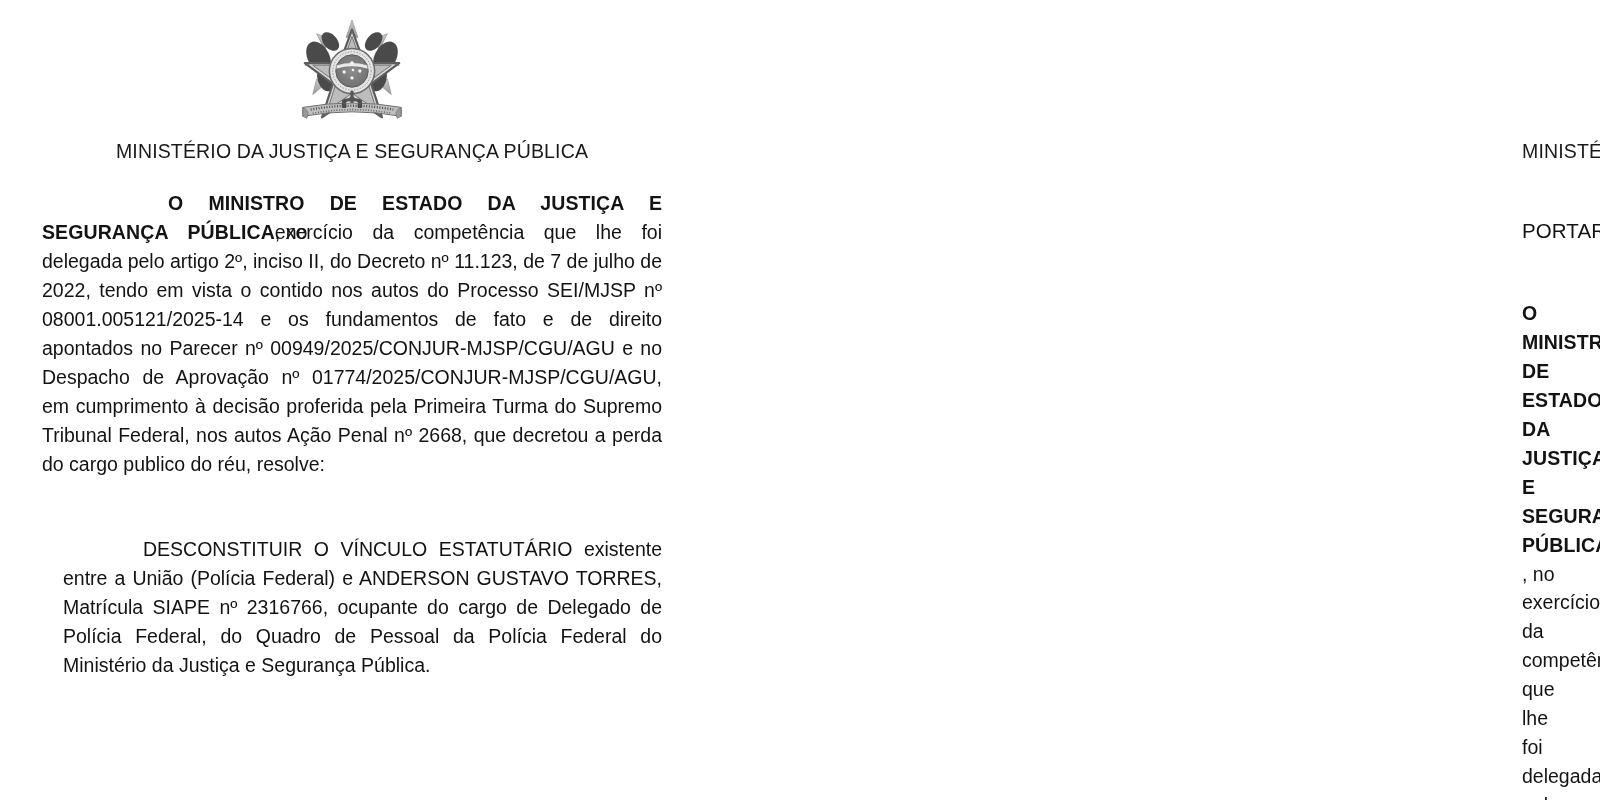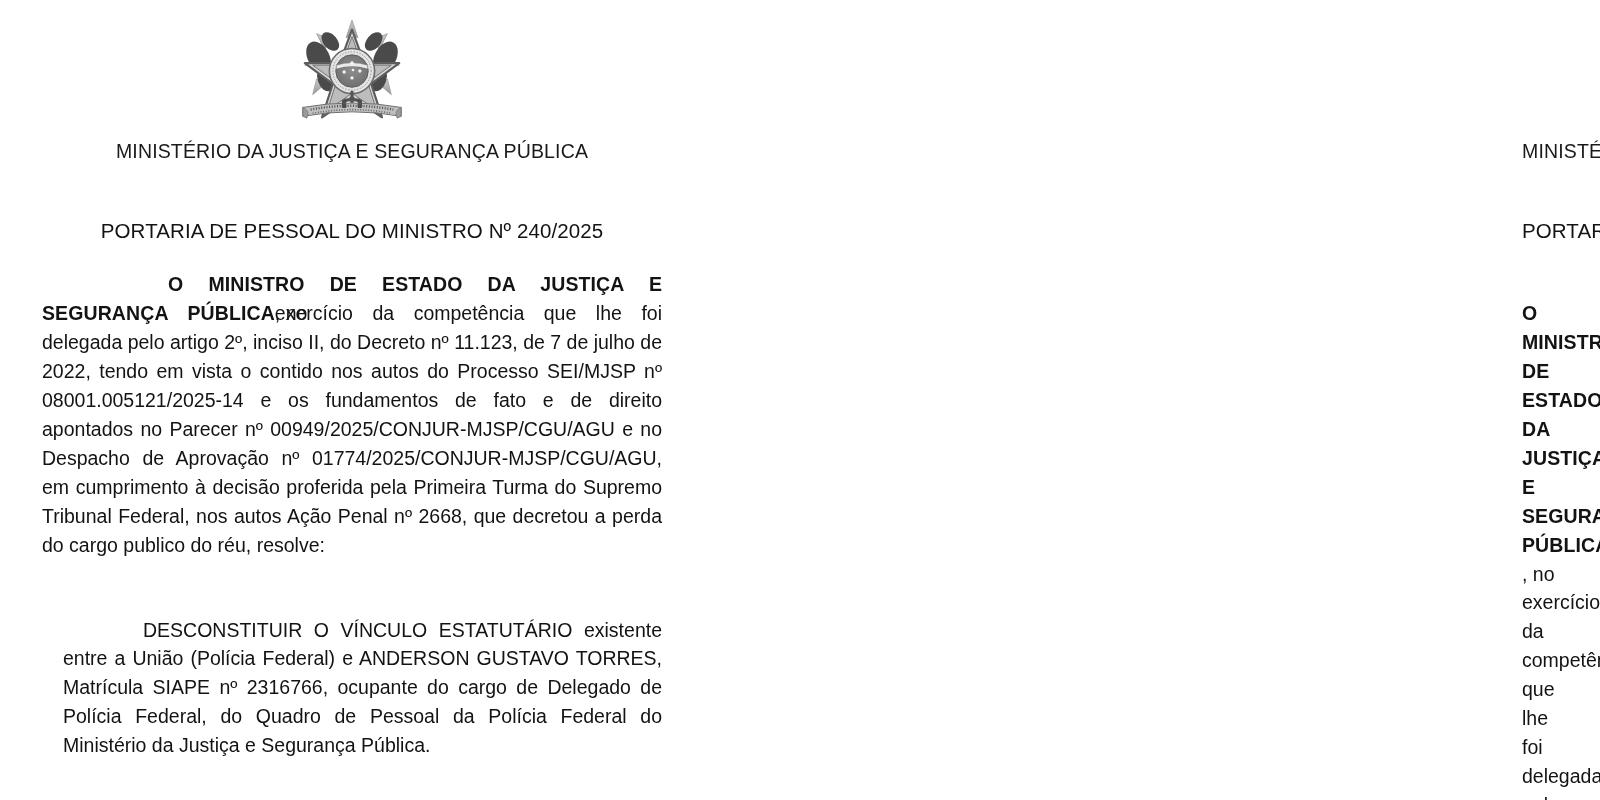--- a/index.html
+++ b/index.html
@@ -178,21 +178,20 @@
           <circle cx="52" cy="89" r="2.3"></circle>
             <rect x="49.6" y="91" width="4.8" height="4.6" rx="1.2"></rect>
           <circle cx="68" cy="89" r="2.3"></circle>
             <rect x="65.6" y="91" width="4.8" height="4.6" rx="1.2"></rect>
         </g>
       </svg>
     </div>
 
     <div class="ministry-line">MINISTÉRIO DA JUSTIÇA E SEGURANÇA PÚBLICA</div>
 
-    <div class="portaria-title">PORTARIA DE PESSOAL DO MINISTRO Nº 240/2025</div>
 
     <div class="body-block">
       <p class="para first-para">
         <span class="lead-indent"></span><span class="lead-bold">O MINISTRO DE ESTADO DA JUSTIÇA E SEGURANÇA PÚBLICA</span><span class="overlap-tail">, no</span><span>exercício da competência que lhe foi delegada pelo artigo 2º, inciso II, do Decreto nº 11.123, de 7 de julho de 2022, tendo em vista o contido nos autos do Processo SEI/MJSP nº 08001.005121/2025-14 e os fundamentos de fato e de direito apontados no Parecer nº 00949/2025/CONJUR-MJSP/CGU/AGU e no Despacho de Aprovação nº 01774/2025/CONJUR-MJSP/CGU/AGU, em cumprimento à decisão proferida pela Primeira Turma do Supremo Tribunal Federal, nos autos Ação Penal nº 2668, que decretou a perda do cargo publico do réu, resolve:</span>
       </p>
 
       <p class="para second-para">DESCONSTITUIR O VÍNCULO ESTATUTÁRIO existente entre a União (Polícia Federal) e ANDERSON GUSTAVO TORRES, Matrícula SIAPE nº 2316766, ocupante do cargo de Delegado de Polícia Federal, do Quadro de Pessoal da Polícia Federal do Ministério da Justiça e Segurança Pública.</p>
     </div>
   </div>
 

